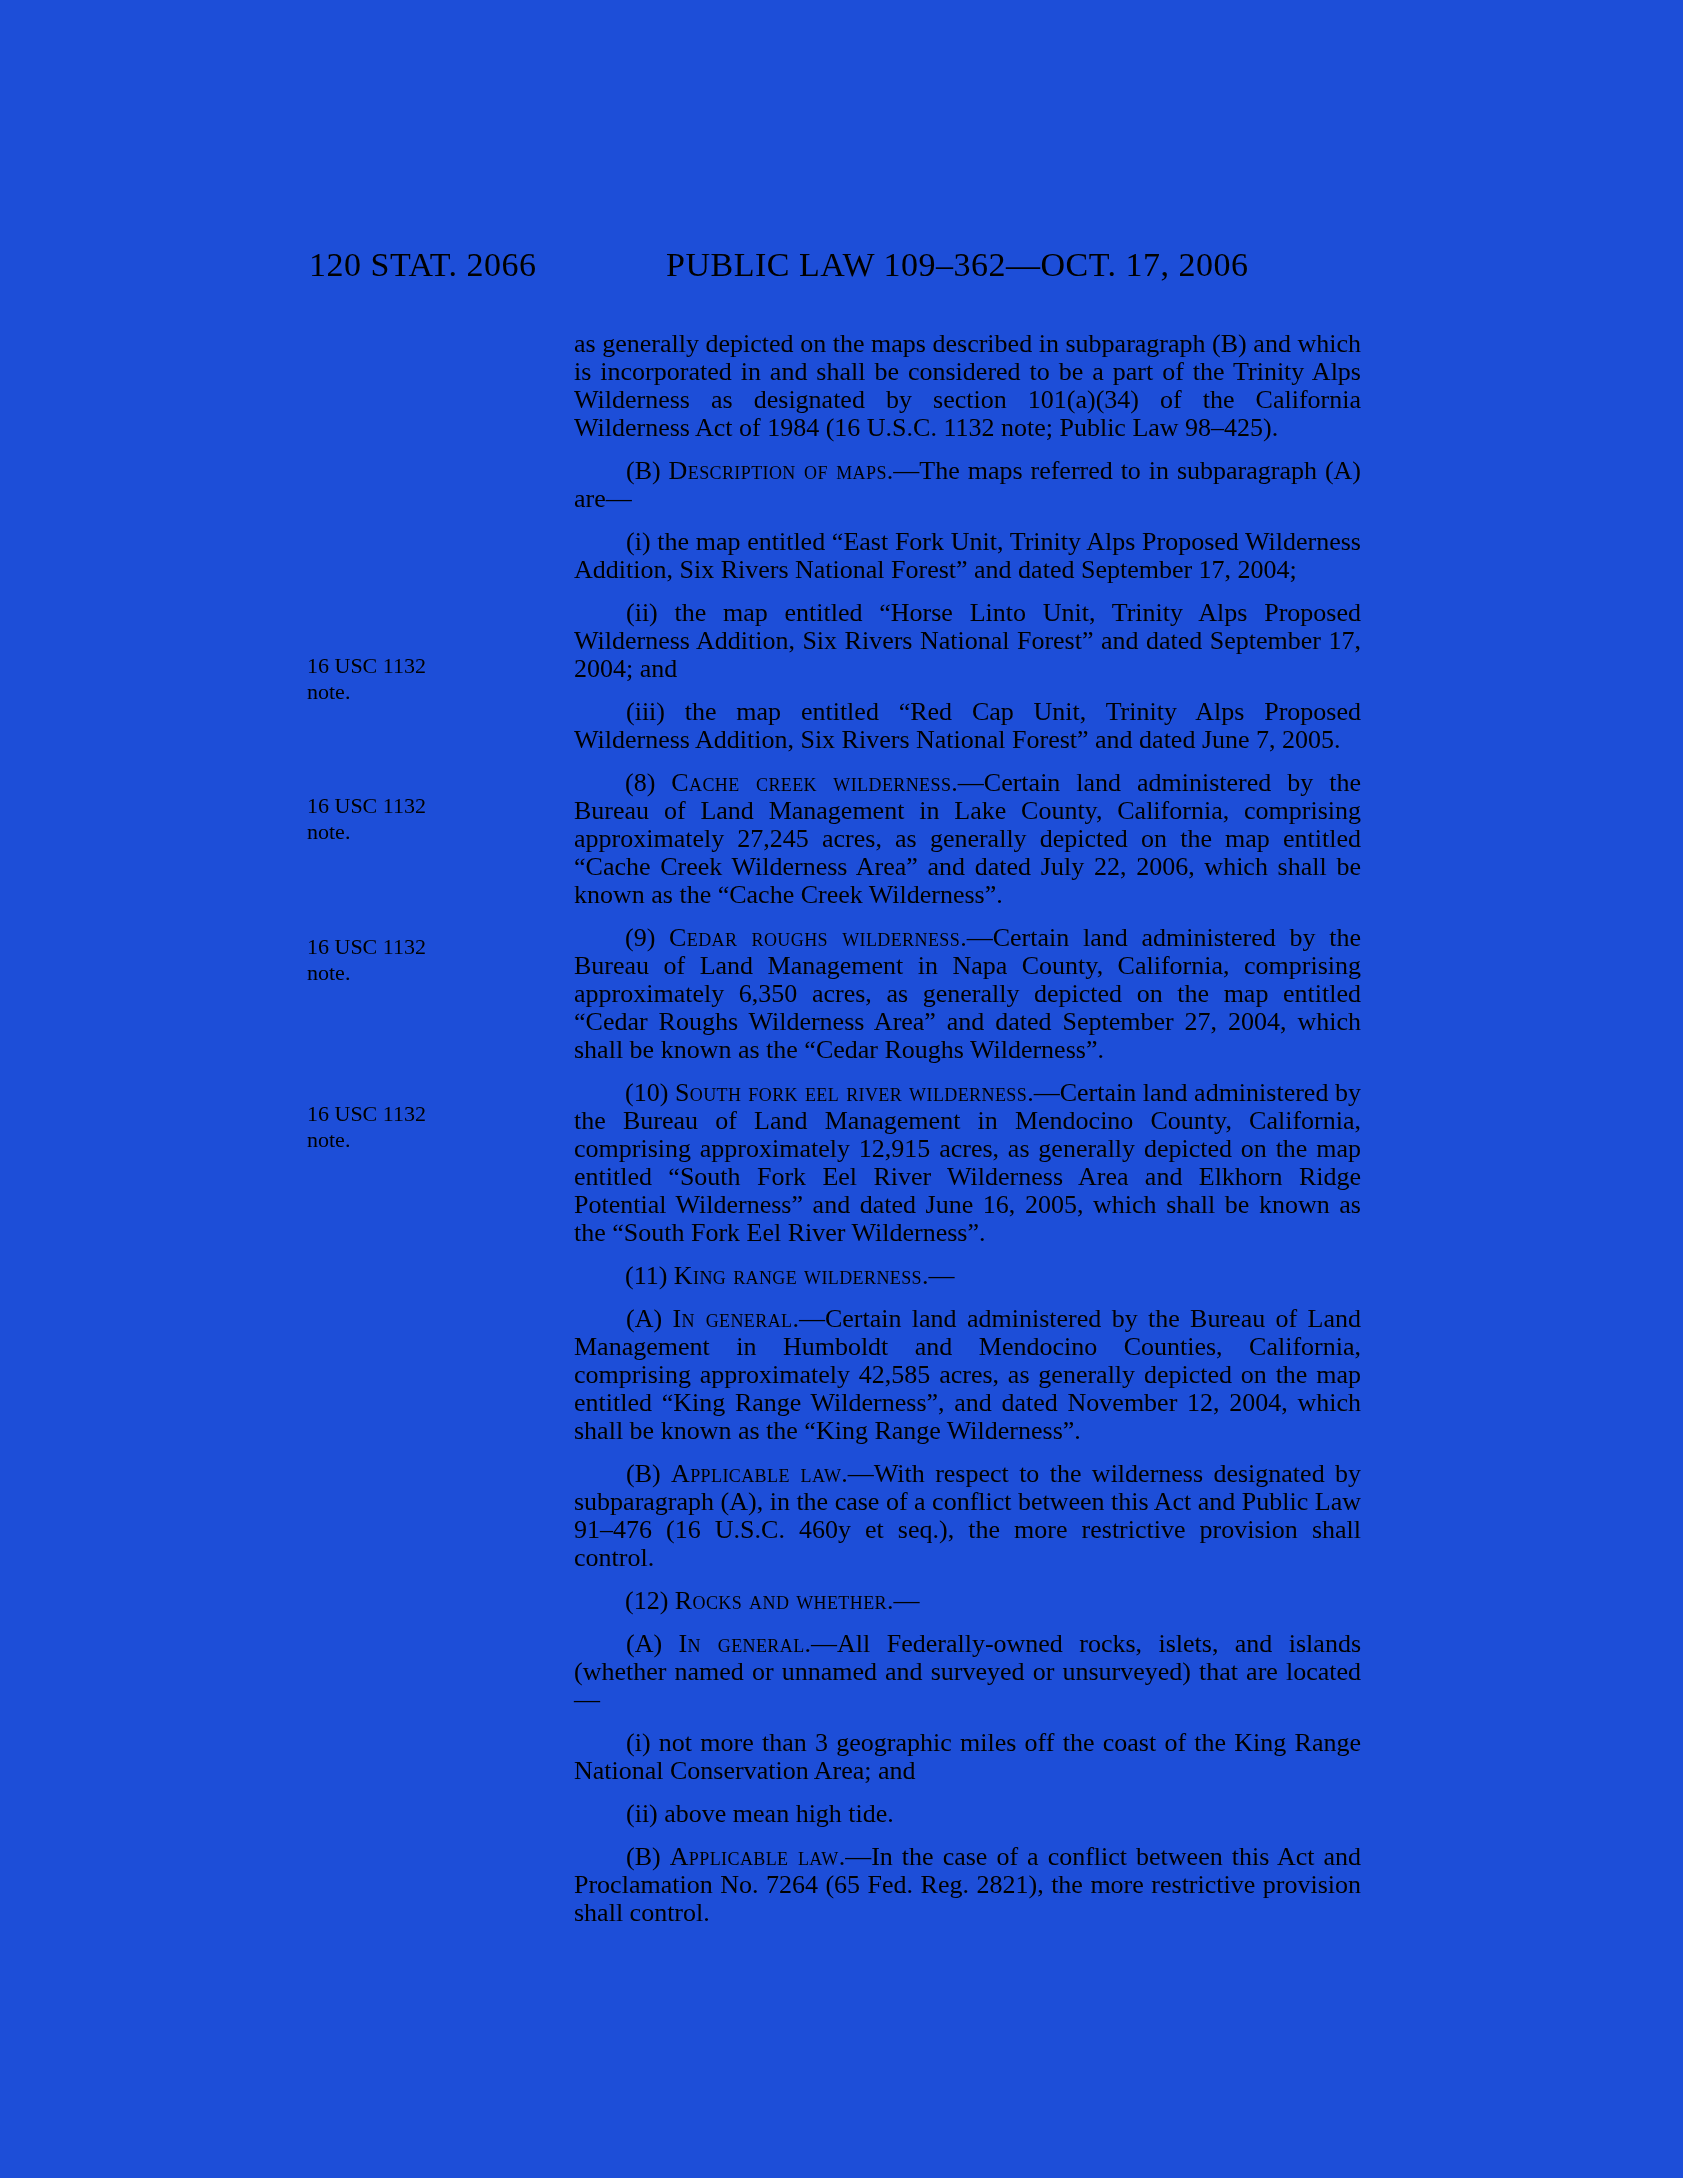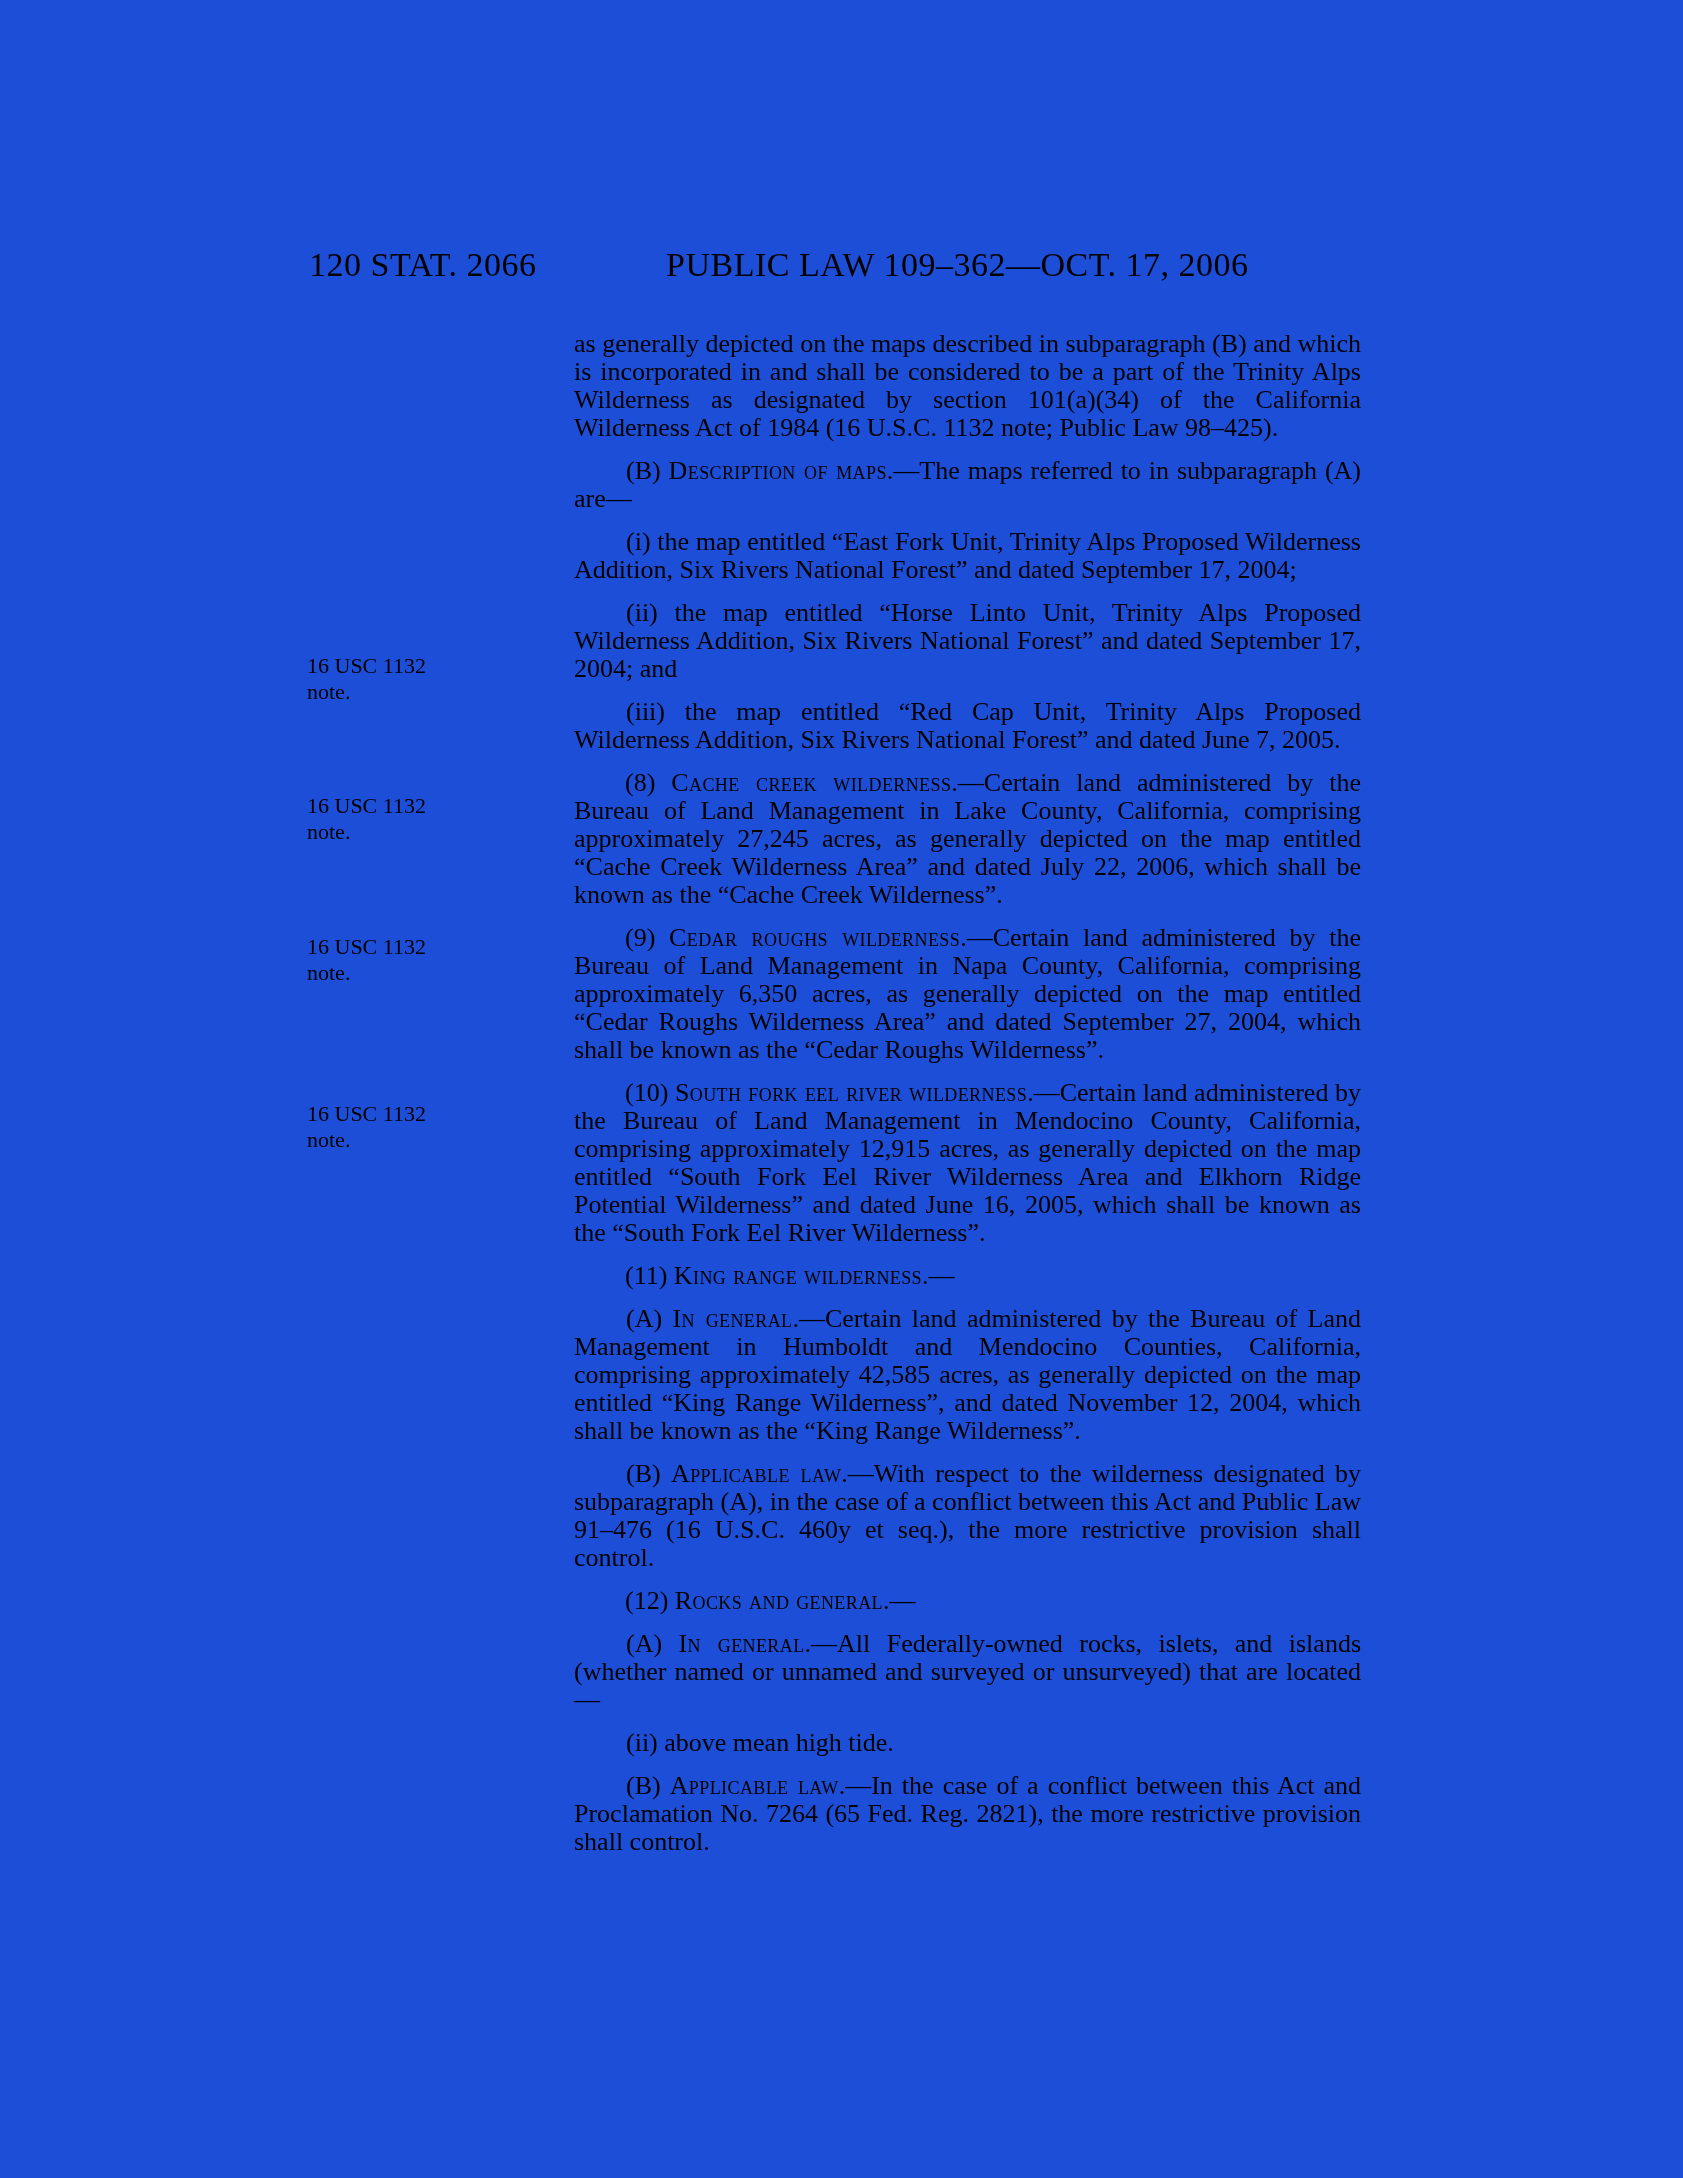--- a/index.html
+++ b/index.html
@@ -80,22 +80,23 @@
       <p class="para level-subpara"><span>(B) </span><span class="sc">Description of maps</span><span>.—The maps referred to in subparagraph (A) are—</span></p>
       <p class="para level-clause"><span>(i) the map entitled “East Fork Unit, Trinity Alps Proposed Wilderness Addition, Six Rivers National Forest” and dated September 17, 2004;</span></p>
       <p class="para level-clause"><span>(ii) the map entitled “Horse Linto Unit, Trinity Alps Proposed Wilderness Addition, Six Rivers National Forest” and dated September 17, 2004; and</span></p>
       <p class="para level-clause"><span>(iii) the map entitled “Red Cap Unit, Trinity Alps Proposed Wilderness Addition, Six Rivers National Forest” and dated June 7, 2005.</span></p>
       <p class="para level-para"><span>(8) </span><span class="sc">Cache creek wilderness</span><span>.—Certain land administered by the Bureau of Land Management in Lake County, California, comprising approximately 27,245 acres, as generally depicted on the map entitled “Cache Creek Wilderness Area” and dated July 22, 2006, which shall be known as the “Cache Creek Wilderness”.</span></p>
       <p class="para level-para"><span>(9) </span><span class="sc">Cedar roughs wilderness</span><span>.—Certain land administered by the Bureau of Land Management in Napa County, California, comprising approximately 6,350 acres, as generally depicted on the map entitled “Cedar Roughs Wilderness Area” and dated September 27, 2004, which shall be known as the “Cedar Roughs Wilderness”.</span></p>
       <p class="para level-para"><span>(10) </span><span class="sc">South fork eel river wilderness</span><span>.—Certain land administered by the Bureau of Land Management in Mendocino County, California, comprising approximately 12,915 acres, as generally depicted on the map entitled “South Fork Eel River Wilderness Area and Elkhorn Ridge Potential Wilderness” and dated June 16, 2005, which shall be known as the “South Fork Eel River Wilderness”.</span></p>
       <p class="para level-para"><span>(11) </span><span class="sc">King range wilderness</span><span>.—</span></p>
       <p class="para level-subpara"><span>(A) </span><span class="sc">In general</span><span>.—Certain land administered by the Bureau of Land Management in Humboldt and Mendocino Counties, California, comprising approximately 42,585 acres, as generally depicted on the map entitled “King Range Wilderness”, and dated November 12, 2004, which shall be known as the “King Range Wilderness”.</span></p>
       <p class="para level-subpara"><span>(B) </span><span class="sc">Applicable law</span><span>.—With respect to the wilderness designated by subparagraph (A), in the case of a conflict between this Act and Public Law 91–476 (16 U.S.C. 460y et seq.), the more restrictive provision shall control.</span></p>
-      <p class="para level-para"><span>(12) </span><span class="sc">Rocks and general</span><span>.—</span></p>
+      <p class="para level-para"><span>(12) </span><span class="sc">Rocks and whether</span><span>.—</span></p>
       <p class="para level-subpara"><span>(A) </span><span class="sc">In general</span><span>.—All Federally-owned rocks, islets, and islands (whether named or unnamed and surveyed or unsurveyed) that are located—</span></p>
+      <p class="para level-clause"><span>(i) not more than 3 geographic miles off the coast of the King Range National Conservation Area; and</span></p>
       <p class="para level-clause"><span>(ii) above mean high tide.</span></p>
       <p class="para level-subpara"><span>(B) </span><span class="sc">Applicable law</span><span>.—In the case of a conflict between this Act and Proclamation No. 7264 (65 Fed. Reg. 2821), the more restrictive provision shall control.</span></p>
     </div>
 
 <div class="margin-note" style="top: 653px;">16 USC 1132 note.</div>
     <div class="margin-note" style="top: 793px;">16 USC 1132 note.</div>
     <div class="margin-note" style="top: 934px;">16 USC 1132 note.</div>
     <div class="margin-note" style="top: 1101px;">16 USC 1132 note.</div>
   </div>
 

